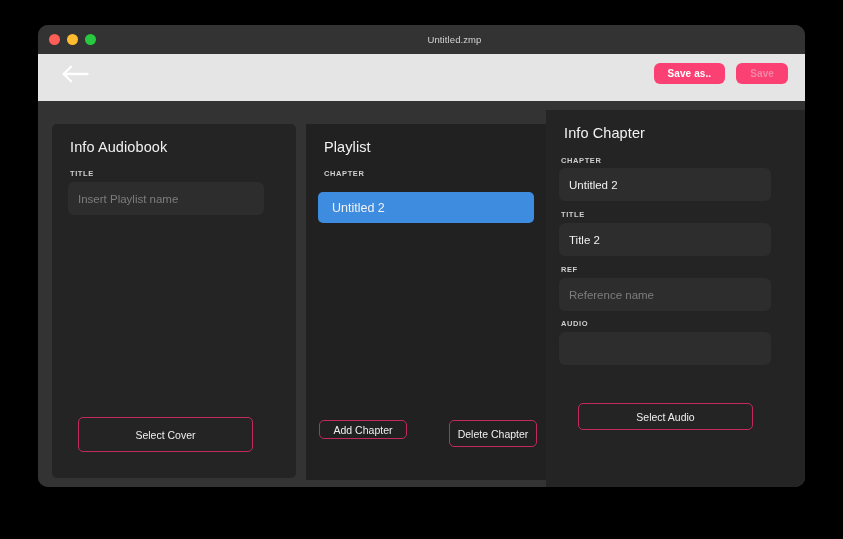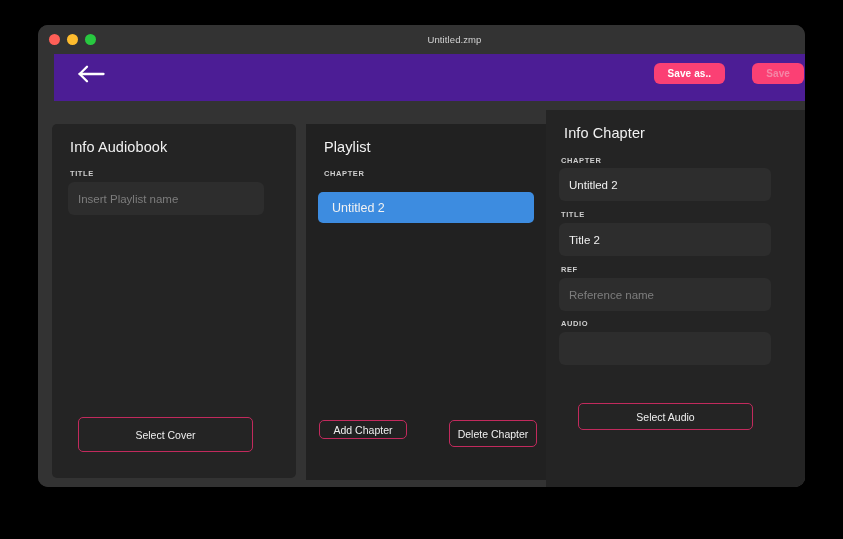--- a/index.html
+++ b/index.html
@@ -67,25 +67,25 @@
     font-size: 9.5px;
     color: #d3d3d3;
     letter-spacing: 0.1px;
     pointer-events: none;
     padding-left: 33px;
   }
 
   
   #toolbar {
     position: absolute;
-    left: 16px;
+    left: 0;
     top: 29px;
     width: 100%;
     height: 47px;
-    background: #4c1d95;
+    background: #e5e5e5;
   }
   #back-button {
     position: absolute;
     left: 18px;
     top: 5px;
     width: 38px;
     height: 30px;
     display: flex;
     align-items: center;
     justify-content: center;
@@ -112,21 +112,20 @@
     cursor: pointer;
     white-space: nowrap;
   }
   #save-as-button {
     background: #fb4074;
     color: #ffffff;
   }
   #save-button {
     background: #fb4074;
     color: #f486a6;
-    margin-left: 16px;
   }
 
   
   #panels {
     position: absolute;
     left: 0;
     top: 76px;
     width: 100%;
     height: 386px;
     background: #333333;

